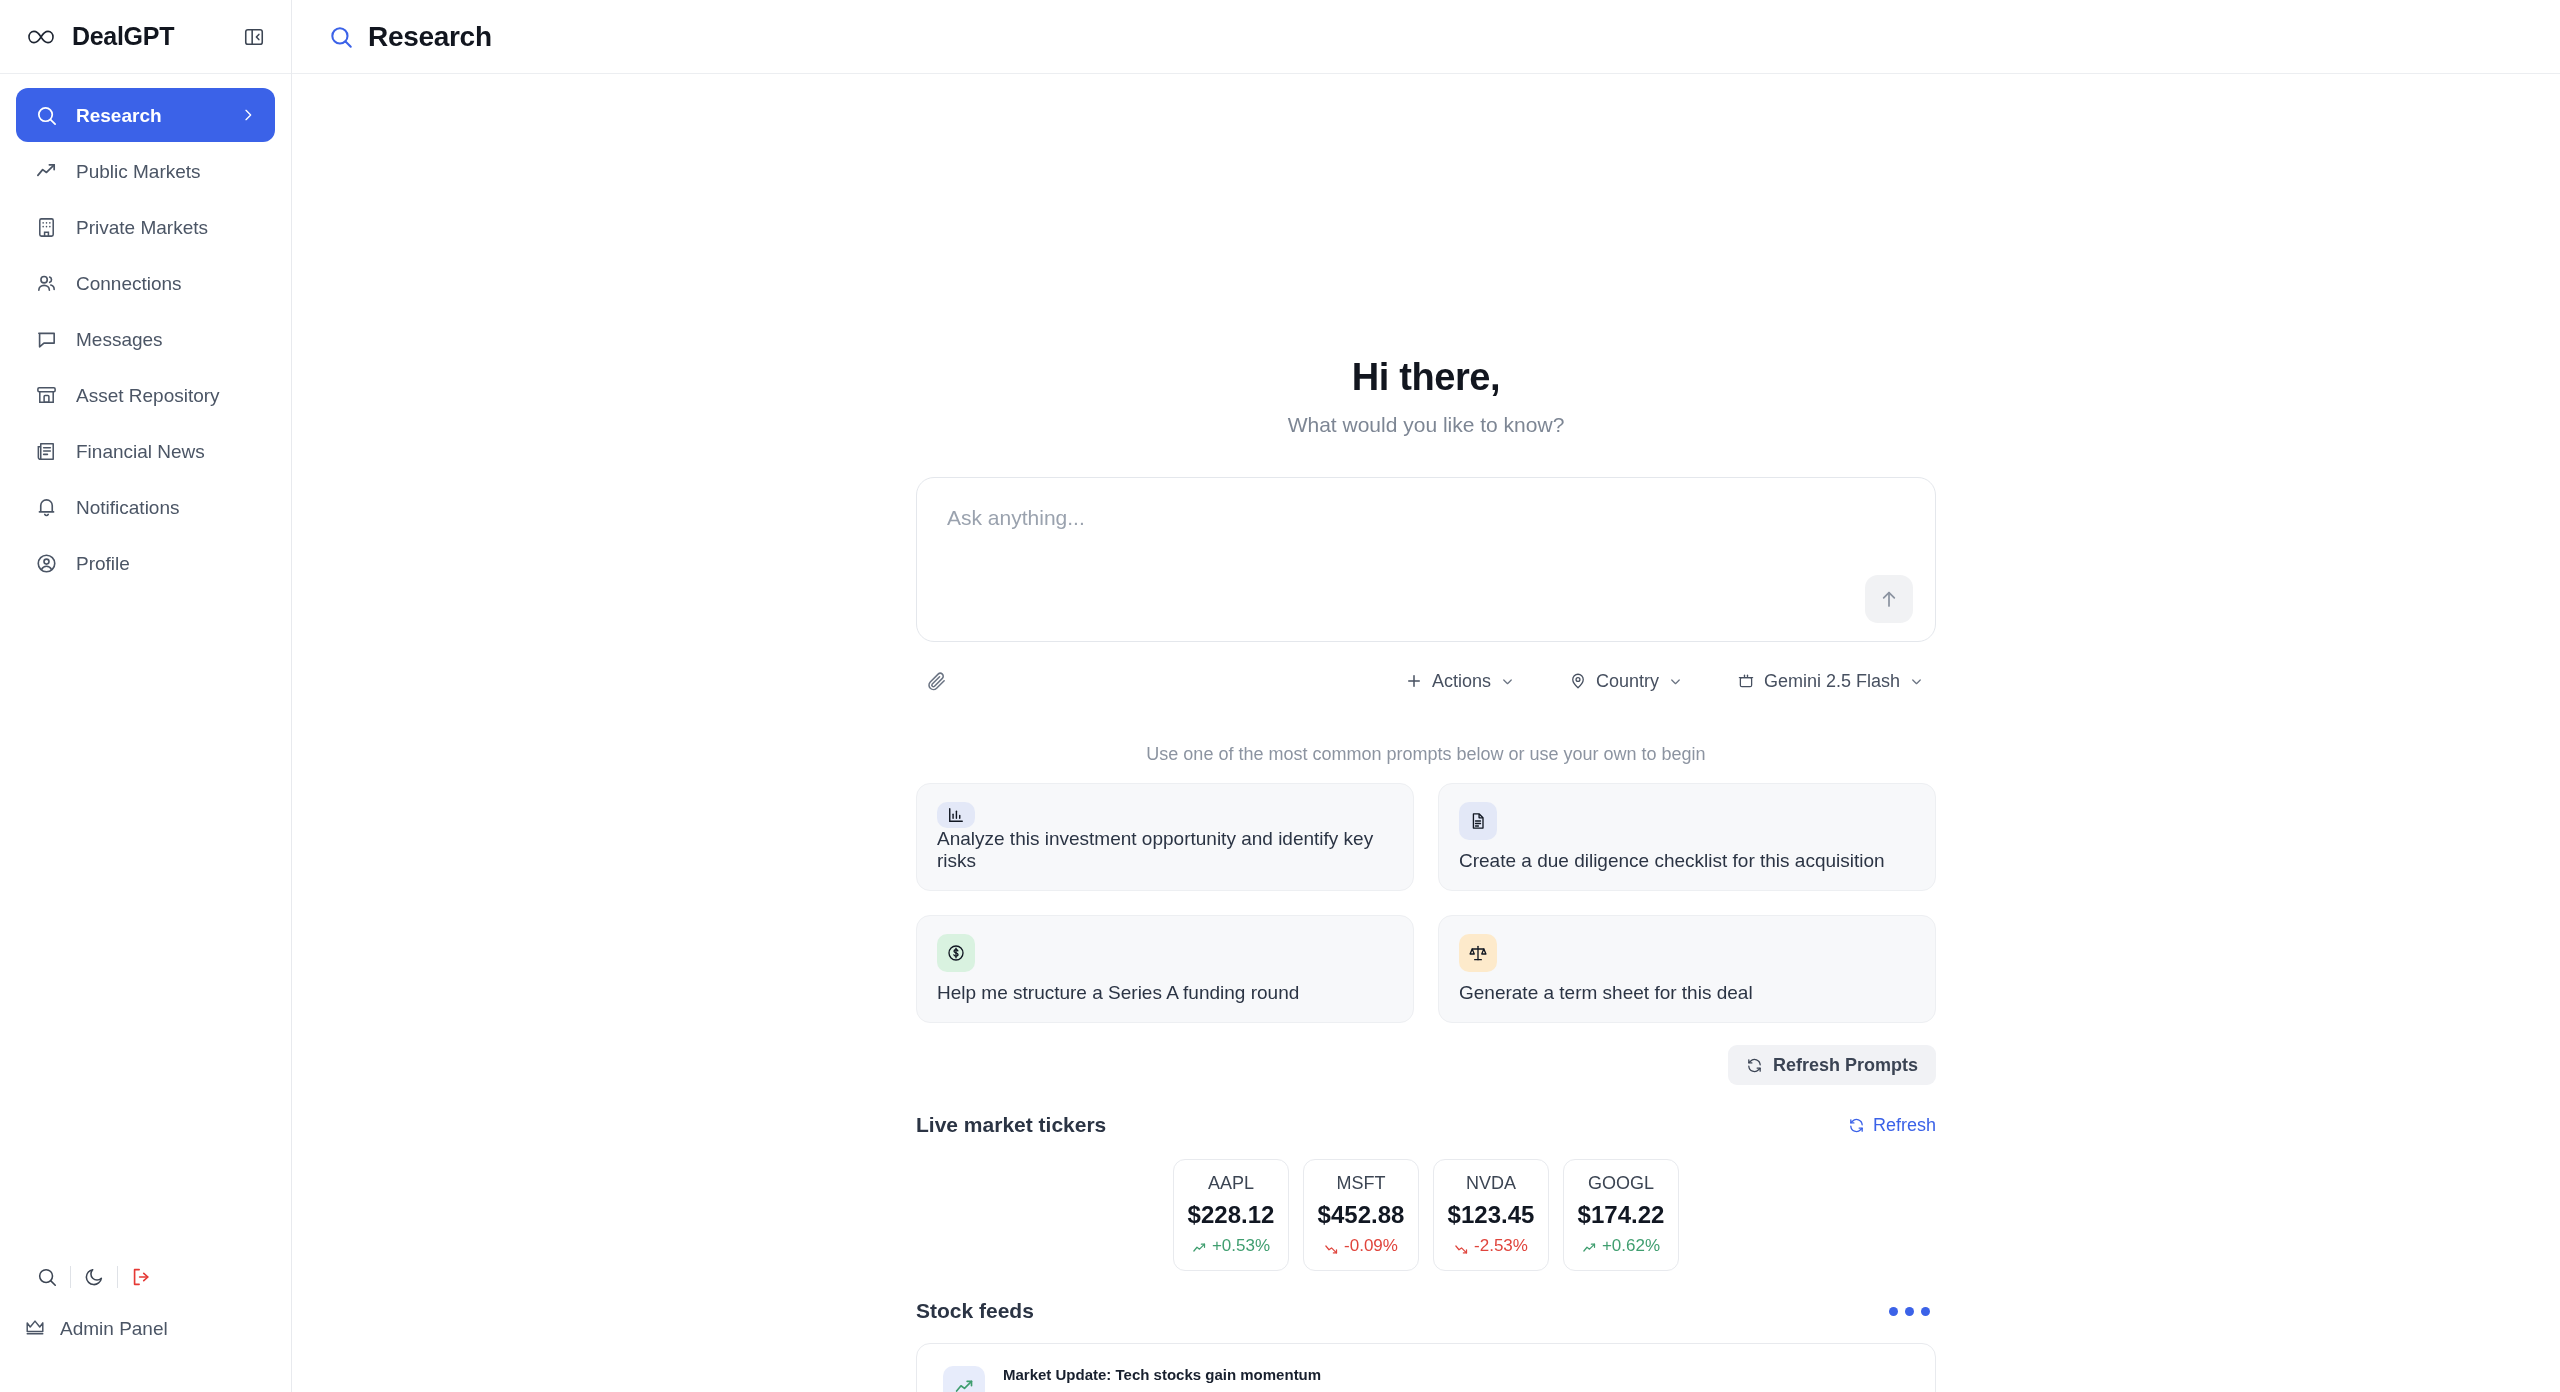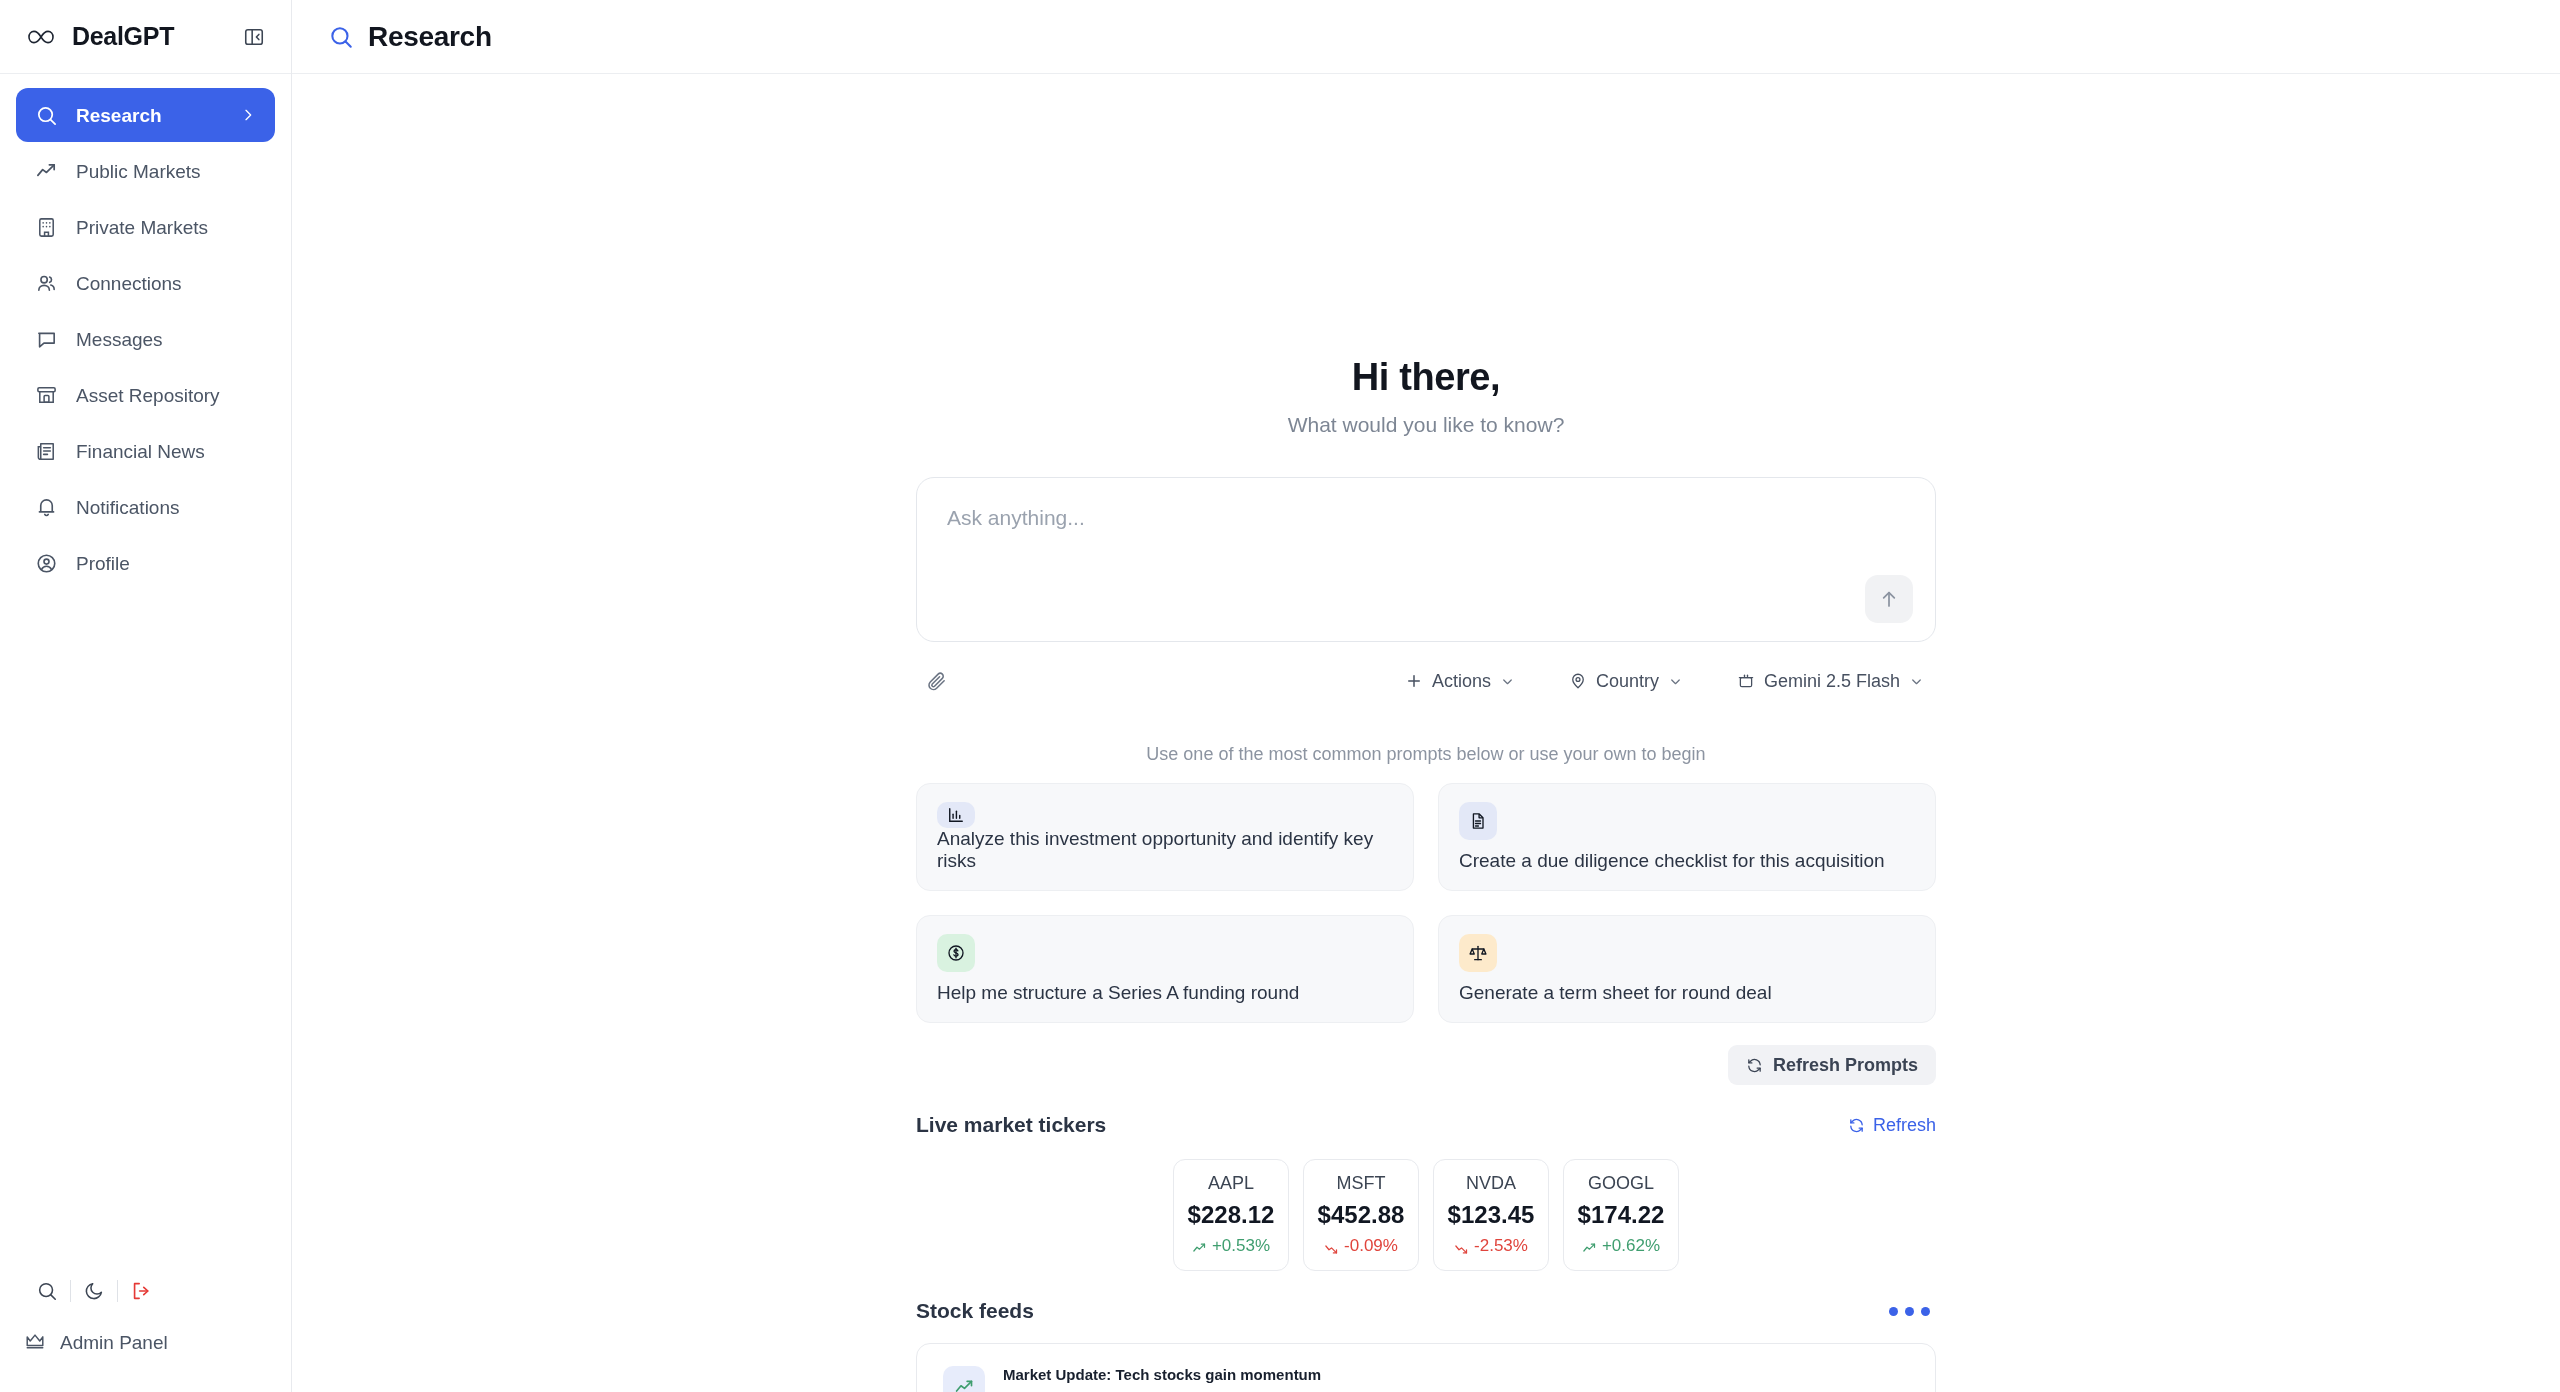--- a/index.html
+++ b/index.html
@@ -43,21 +43,21 @@
     font-size: 19px; color: #4b5565; cursor: pointer;
     position: relative;
   }
   .nav-item .nv-ico { width: 25px; height: 25px; display: flex; align-items: center; justify-content: center; flex: 0 0 25px; }
   .nav-item .nv-label { flex: 1; line-height: 1; }
   .nav-item.active { background: #3b62e8; color: #ffffff; font-weight: 600; }
   .nav-item.active .nv-chevron { display: flex; }
   .nv-chevron { display: none; align-items: center; justify-content: center; width: 18px; height: 18px; }
 
   .sb-bottom {
-    position: absolute; left: 0; bottom: 4px; width: 292px;
+    position: absolute; left: 0; bottom: 18px; width: 292px;
     padding: 0 24px 22px 24px;
   }
   .sb-tools {
     display: flex; align-items: center; gap: 0; height: 58px;
   }
   .tool-btn { width: 46px; height: 40px; display: flex; align-items: center; justify-content: center; cursor: pointer; }
   .tool-sep { width: 1px; height: 22px; background: #dfe2e7; }
   .admin-row {
     display: flex; align-items: center; gap: 14px;
     height: 46px; font-size: 19px; color: #4b5565; cursor: pointer;
@@ -472,21 +472,21 @@
           <div class="card">
             <span class="card-ico" style="background:#fdeacb;">
               <svg width="20" height="20" viewBox="0 0 24 24" fill="none" stroke="#111722" stroke-width="1.6">
                   <line x1="12" y1="4" x2="12" y2="20" stroke-linecap="round"></line>
                   <line x1="5" y1="7.2" x2="19" y2="7.2" stroke-linecap="round"></line>
                   <path d="M5 7.2 2.5 13.2h5z" stroke-linejoin="round"></path>
                   <path d="M19 7.2 16.5 13.2h5z" stroke-linejoin="round"></path>
                   <line x1="8" y1="20" x2="16" y2="20" stroke-linecap="round"></line>
                 </svg>
             </span>
-            <span class="card-txt">Generate a term sheet for round deal</span>
+            <span class="card-txt">Generate a term sheet for this deal</span>
           </div>
         </div>
 
         <div class="refresh-prompts-wrap">
           <span class="refresh-prompts">
             <span style="display:flex;">
               <svg width="17" height="17" viewBox="0 0 24 24" fill="none" stroke="#3b4454" stroke-width="1.8">
                   <path d="M20 11a8 8 0 0 0-13.7-5.1L4 8" stroke-linecap="round"></path>
                   <polyline points="4 4 4 8.3 8.3 8.3" stroke-linecap="round" stroke-linejoin="round"></polyline>
                   <path d="M4 13a8 8 0 0 0 13.7 5.1L20 16" stroke-linecap="round"></path>

